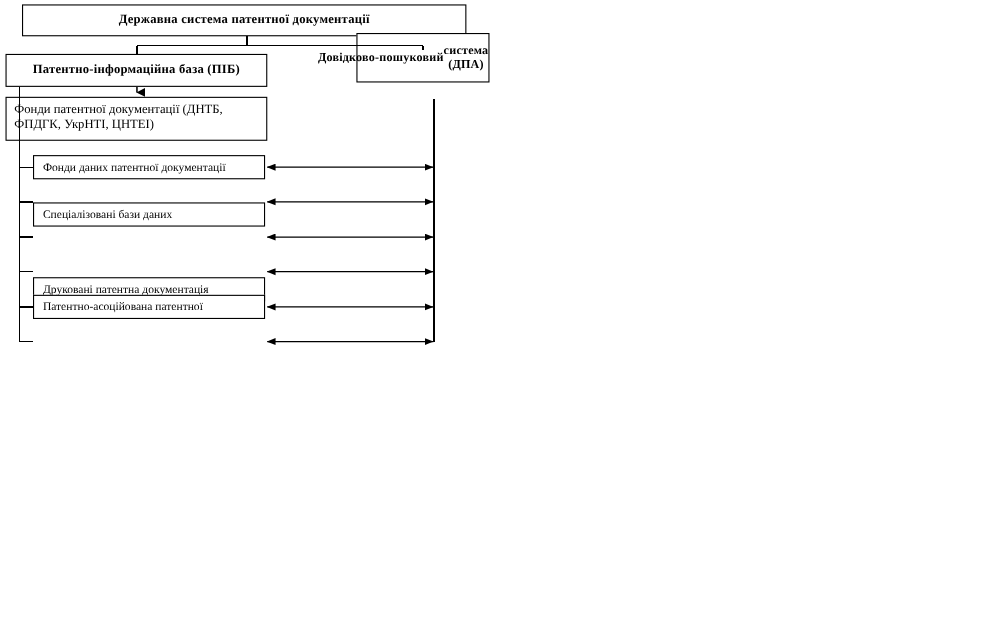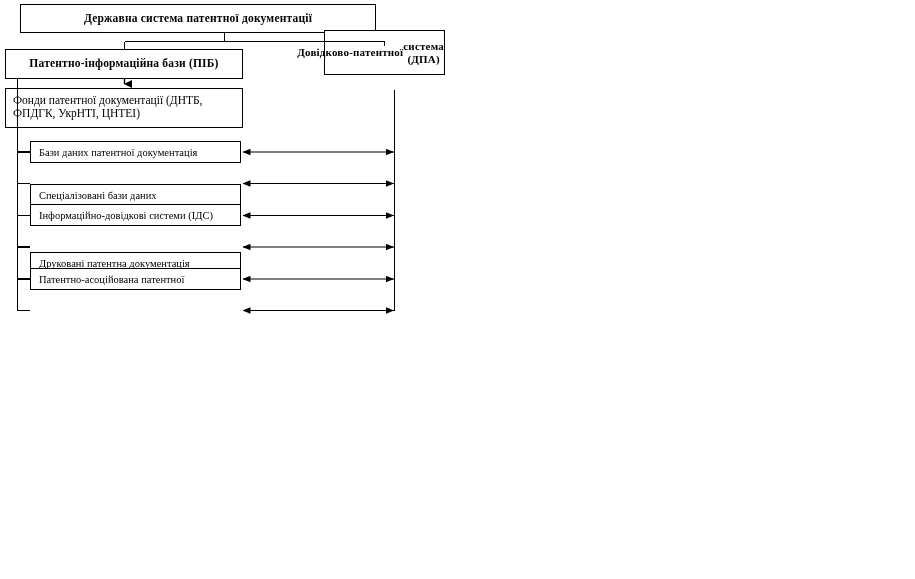--- a/index.html
+++ b/index.html
@@ -37,21 +37,21 @@
   .box.left {
     justify-content: flex-start;
     text-align: left;
   }
   .bold {
     font-weight: bold;
   }
   #root-box {
     left: 20px;
     top: 4px;
-    width: 356px;
+    width: 404px;
     height: 29px;
     font-size: 11.5px;
     letter-spacing: 0.2px;
   }
   #pib-box {
     left: 5px;
     top: 49px;
     width: 238px;
     height: 30px;
     font-size: 11.5px;
@@ -108,44 +108,41 @@
 </head>
 <body>
 
 <div id="canvas">
 
   <div class="box center bold" id="root-box">
     <span>Державна система патентної документації</span>
   </div>
 
   <div class="box center bold" id="pib-box">
-    <span>Патентно-інформаційна бази (ПІБ)</span>
+    <span>Патентно-інформаційна база (ПІБ)</span>
   </div>
 
   <div class="box center bold" id="dpa-box">
     <span class="ln">Довідково-</span>
-    <span class="ln">патентної</span>
+    <span class="ln">пошуковий</span>
     <span class="ln">система (ДПА)</span>
   </div>
 
   <div class="box left" id="fonds-box">
     <span>
       <span>Фонди патентної документації (ДНТБ,</span><br>
       <span>ФПДГК, УкрНТІ, ЦНТЕІ)</span>
     </span>
   </div>
 
   <div class="item-box" style="top:141px">
-    <span>Бази даних патентної документація</span>
+    <span>Фонди даних патентної документації</span>
   </div>
   <div class="item-box" style="top:184px">
     <span>Спеціалізовані бази даних</span>
-  </div>
-  <div class="item-box" style="top:204px">
-    <span>Інформаційно-довідкові системи (ІДС)</span>
   </div>
   <div class="item-box" style="top:252px">
     <span>Друковані патентна документація</span>
   </div>
   <div class="item-box" style="top:268px">
     <span>Патентно-асоційована патентної</span>
   </div>
 
   <svg class="overlay" viewBox="0 0 915 579" xmlns="http://www.w3.org/2000/svg">
     <defs>

